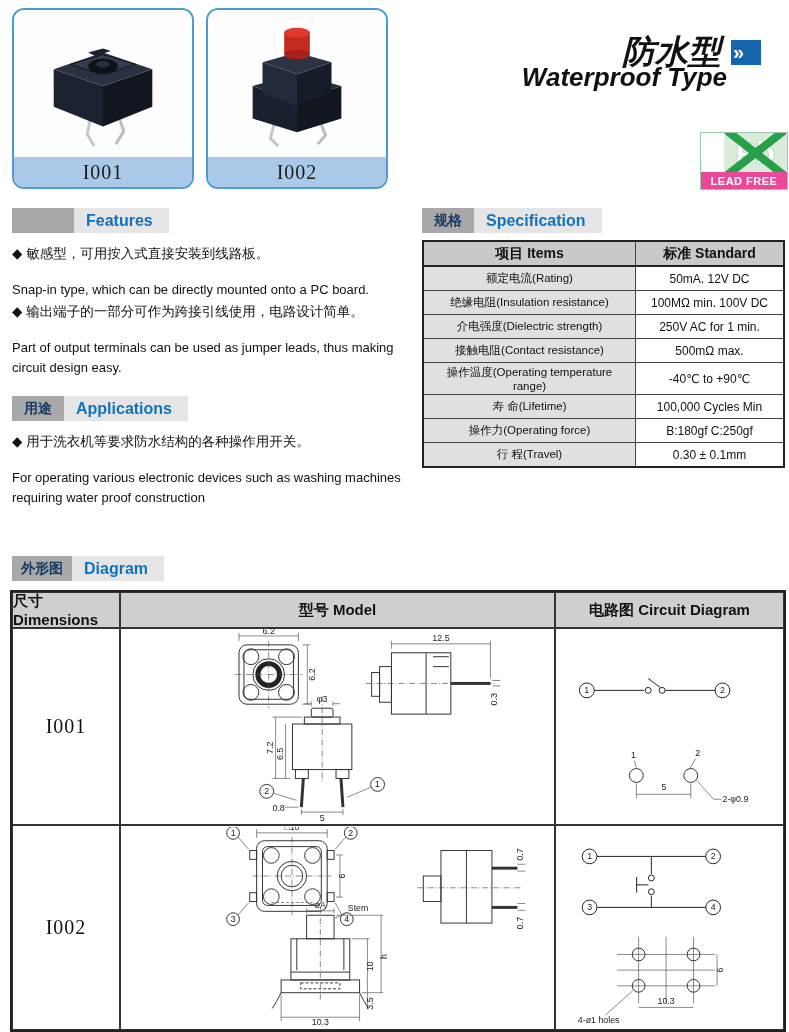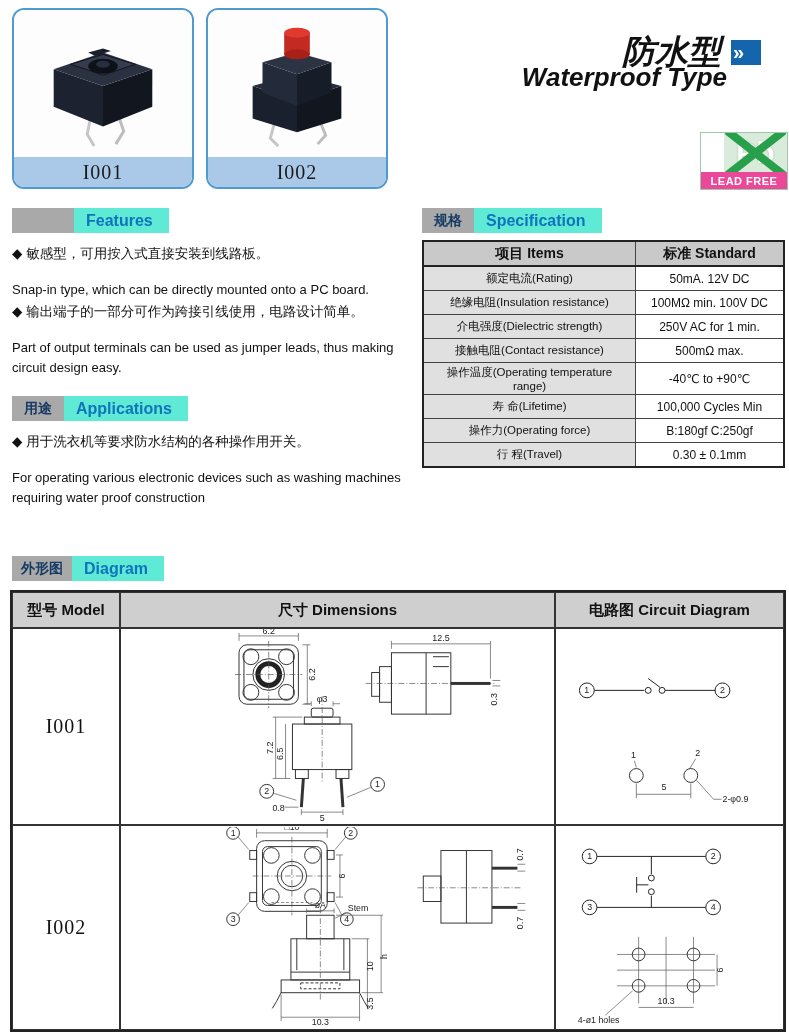--- a/index.html
+++ b/index.html
@@ -24,21 +24,21 @@
             font-size:30px;font-weight:bold;color:#fff;text-shadow:0 0 2px #9fb3a2;overflow:hidden;margin-left:23px;}
   .leadfree .pb i{position:absolute;left:-8%;width:116%;height:8px;background:#28a04b;border-radius:2px;}
   .leadfree .pb i.x1{transform:rotate(38deg);}
   .leadfree .pb i.x2{transform:rotate(-38deg);}
   .leadfree .bar{height:17px;background:#ec4899;color:#fff;font-size:11px;font-weight:bold;
             display:flex;align-items:center;justify-content:center;letter-spacing:.5px;}
   
   .sec{position:absolute;display:flex;align-items:stretch;height:25px;}
   .sec .cn{background:#a9a9a9;color:#173a63;font-weight:bold;font-size:14px;display:flex;align-items:center;
            padding:0 9px;min-width:34px;justify-content:center;}
-  .sec .en{background:#5eead4;color:#1273bd;font-weight:bold;font-size:16px;display:flex;align-items:center;
+  .sec .en{background:#e5e5e5;color:#1273bd;font-weight:bold;font-size:16px;display:flex;align-items:center;
            padding:0 16px 0 12px;}
   
   .tblock{position:absolute;width:408px;font-size:13px;line-height:20px;}
   .tblock .cn{font-size:13.5px;margin:2px 0;}
   .tblock .en{margin:16px 0 2px 0;}
   
   .spec-table{position:absolute;left:422px;top:240px;width:363px;border-collapse:collapse;
               font-size:11.5px;}
   .spec-table th,.spec-table td{border:1px solid #444;padding:2px 6px;height:19px;}
   .spec-table th{background:#c9c9c9;font-size:14px;font-weight:bold;border-bottom:2px solid #222;}
@@ -178,22 +178,22 @@
         </tr>
   </tbody>
     </table>
 
   <div class="sec" style="left:12px;top:556px">
     <div class="cn">外形图</div>
     <div class="en">Diagram</div>
   </div>
 
   <div class="dia-table">
+    <div class="dia-cell dia-head">尺寸 Dimensions</div>
     <div class="dia-cell dia-head">型号 Model</div>
-    <div class="dia-cell dia-head">尺寸 Dimensions</div>
     <div class="dia-cell dia-head">电路图 Circuit Diagram</div>
 
     <div class="dia-cell model-cell">I001</div>
     <div class="dia-cell">
       <svg width="433" height="195" viewBox="0 0 435 197">
 
         <g transform="translate(118,16)">
           <rect class="drw" x="0" y="0" width="60" height="60" rx="8"></rect>
           <rect class="drw" x="5" y="5" width="50" height="50" rx="6" stroke-width=".6"></rect>
           <circle class="drw" cx="12" cy="12" r="8"></circle>

